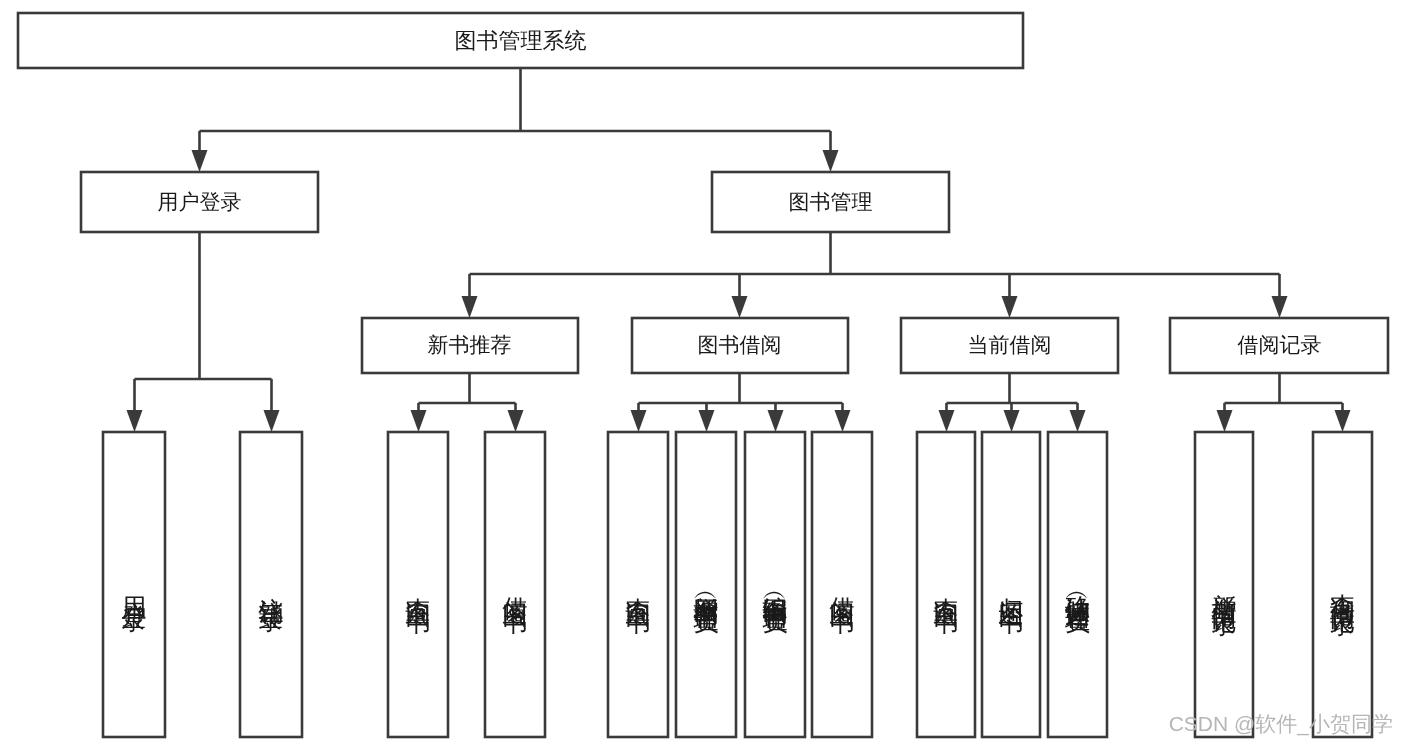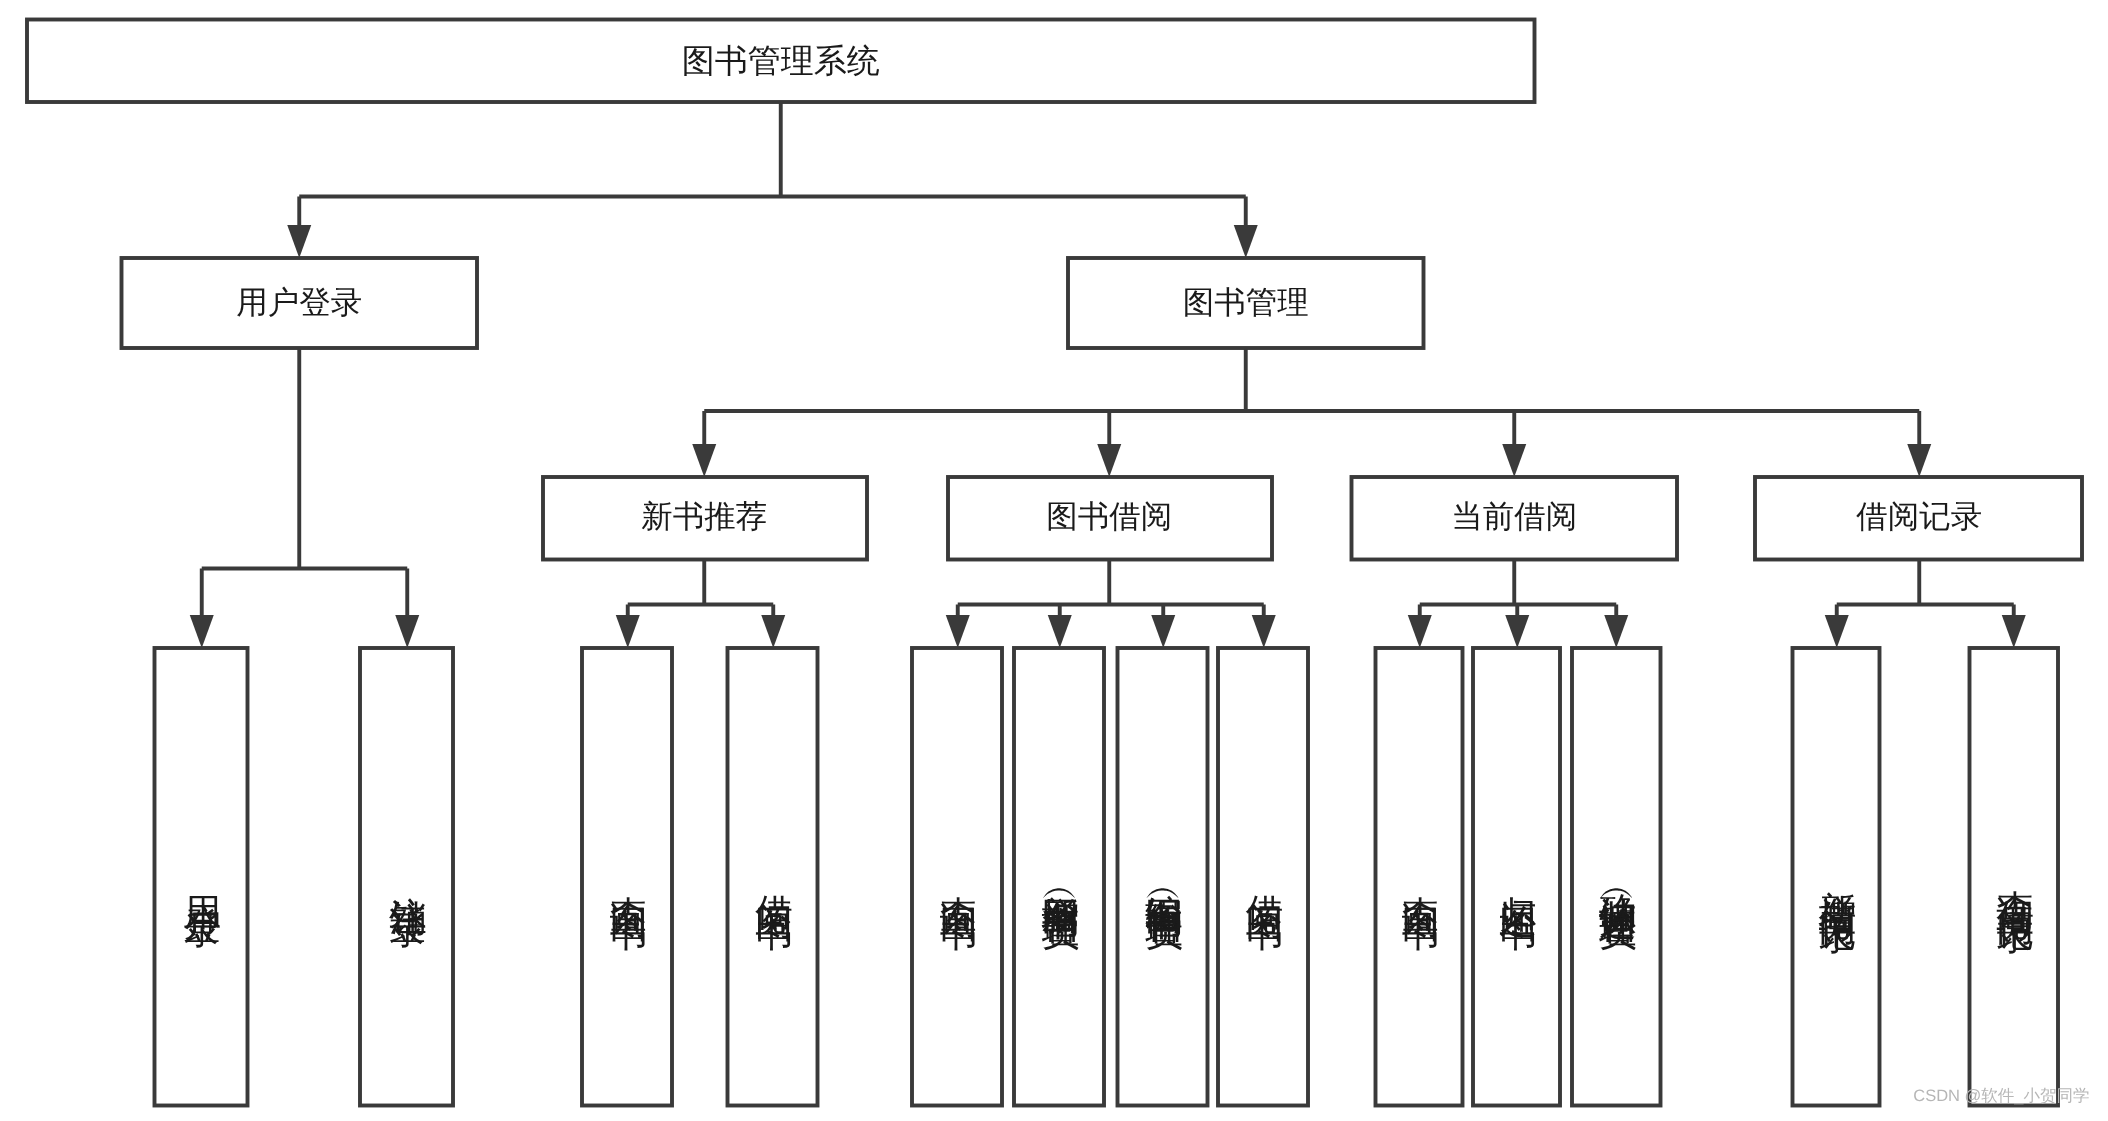--- a/index.html
+++ b/index.html
@@ -65,21 +65,21 @@
     line-height: 1;
     white-space: nowrap;
     pointer-events: none;
     user-select: none;
   }
   .watermark {
     position: absolute;
     right: 12px;
     bottom: 6px;
     font-family: "Liberation Sans", "DejaVu Sans", sans-serif;
-    font-size: 11px;
+    font-size: 21px;
     color: #b6b6b6;
     white-space: nowrap;
     user-select: none;
   }
 </style>
 </head>
 <body>
 
 <div id="stage">
 

